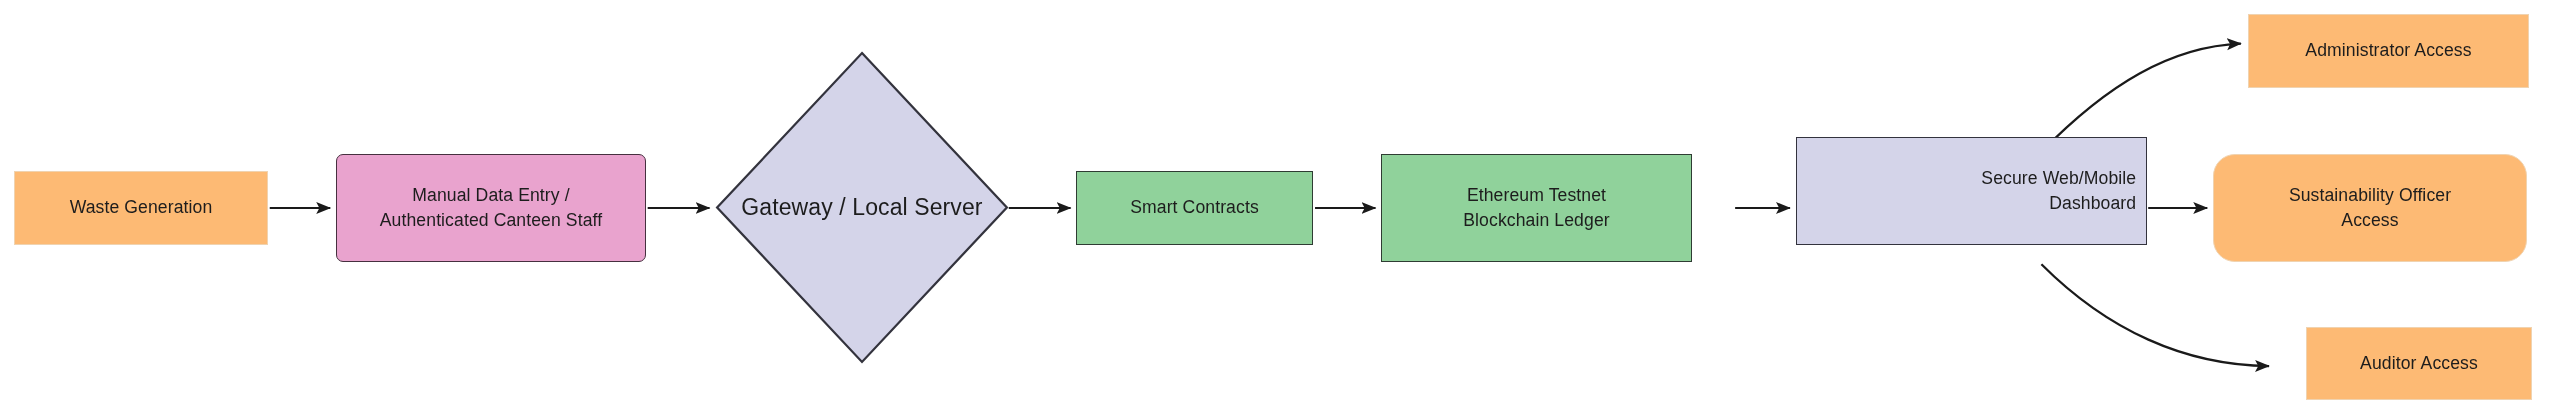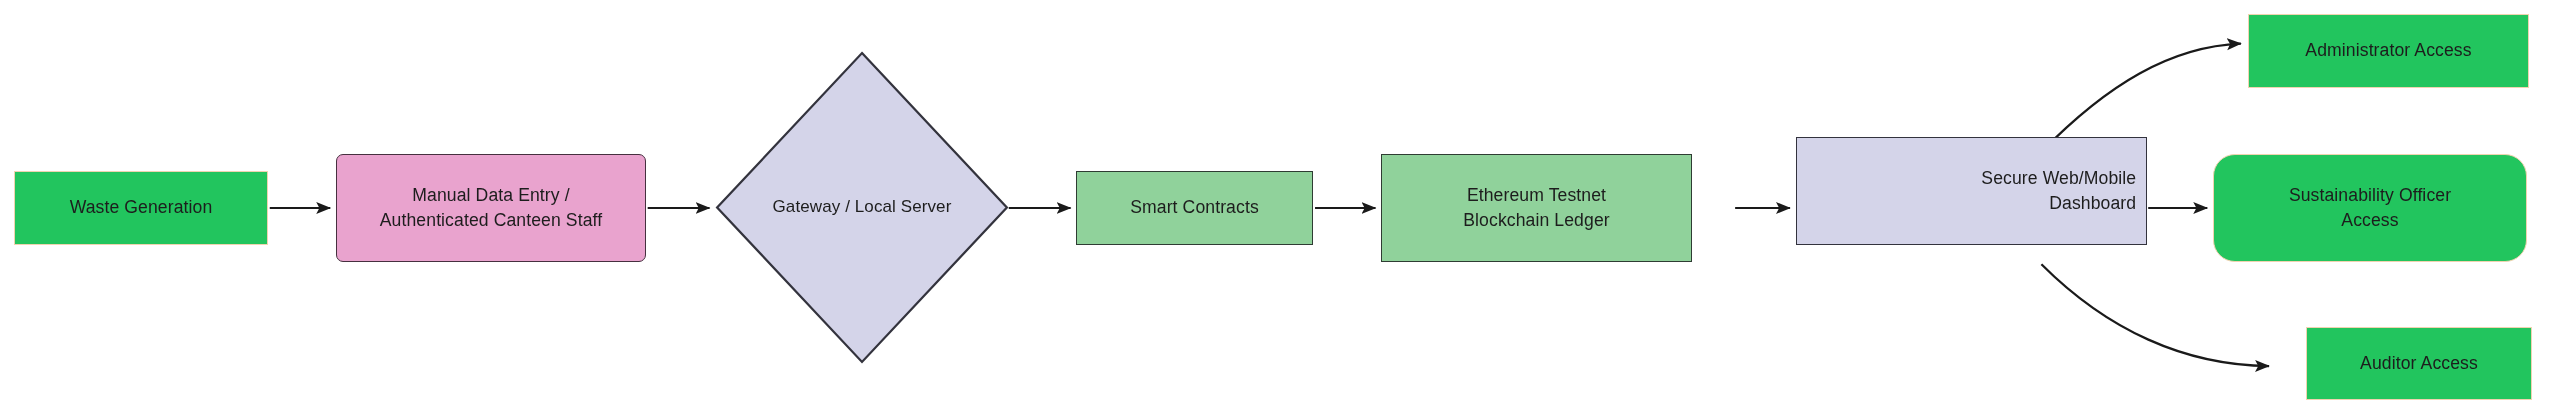--- a/index.html
+++ b/index.html
@@ -38,21 +38,21 @@
   }
   .node .label {
     display: block;
     width: 100%;
     padding: 0 9.8px;
     box-sizing: border-box;
     white-space: pre-line;
   }
   
   .n-cream {
-    background: #22c55e;
+    background: #fdba74;
     border: 0.7px solid #f0d3b0;
   }
   .n-pink {
     background: #e9a3ce;
     border: 1.4px solid #46303f;
     border-radius: 7px;
   }
   .n-green {
     background: #90d29b;
     border: 1.4px solid #2f3c33;
@@ -71,21 +71,21 @@
     top: 0;
     width: 100%;
     height: 100%;
   }
   .diamond-label {
     position: relative;
     z-index: 1;
     width: 100%;
     text-align: center;
     color: #1d1d1d;
-    font-size: 17px;
+    font-size: 23px;
   }
 </style>
 </head>
 <body>
 
 <div id="canvas">
 
   <svg id="edge-layer" viewBox="0 0 3667 592" xmlns="http://www.w3.org/2000/svg">
     <defs>
       <marker id="arrowhead" markerWidth="7" markerHeight="7" refX="6.2" refY="3" orient="auto" markerUnits="strokeWidth">

